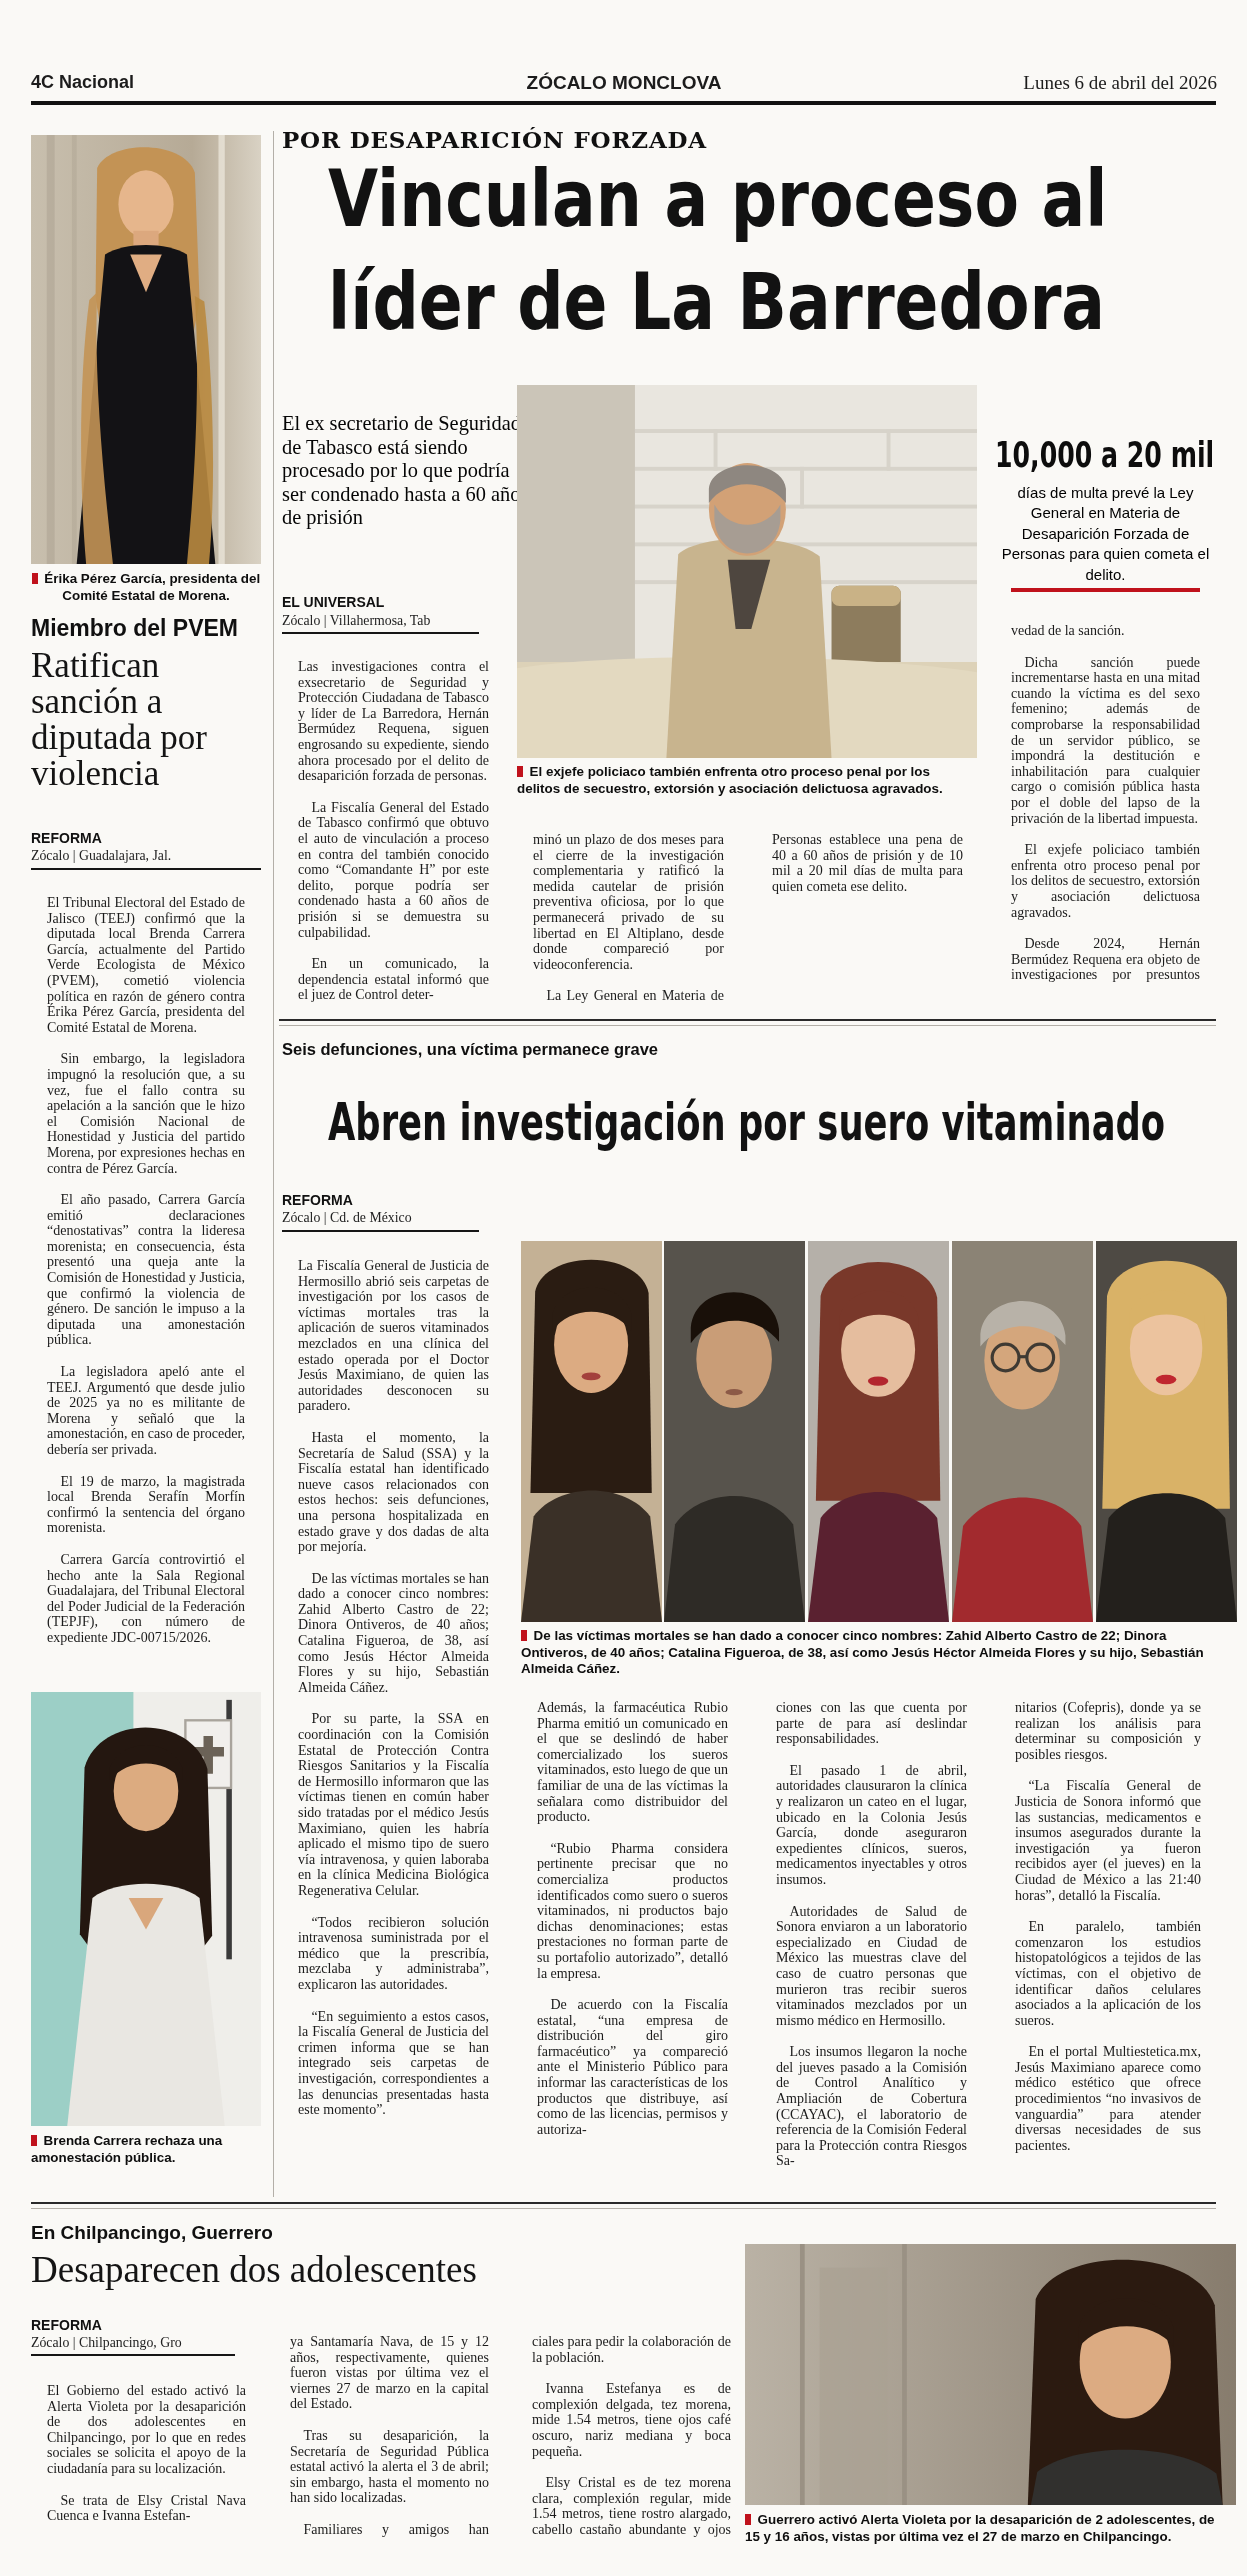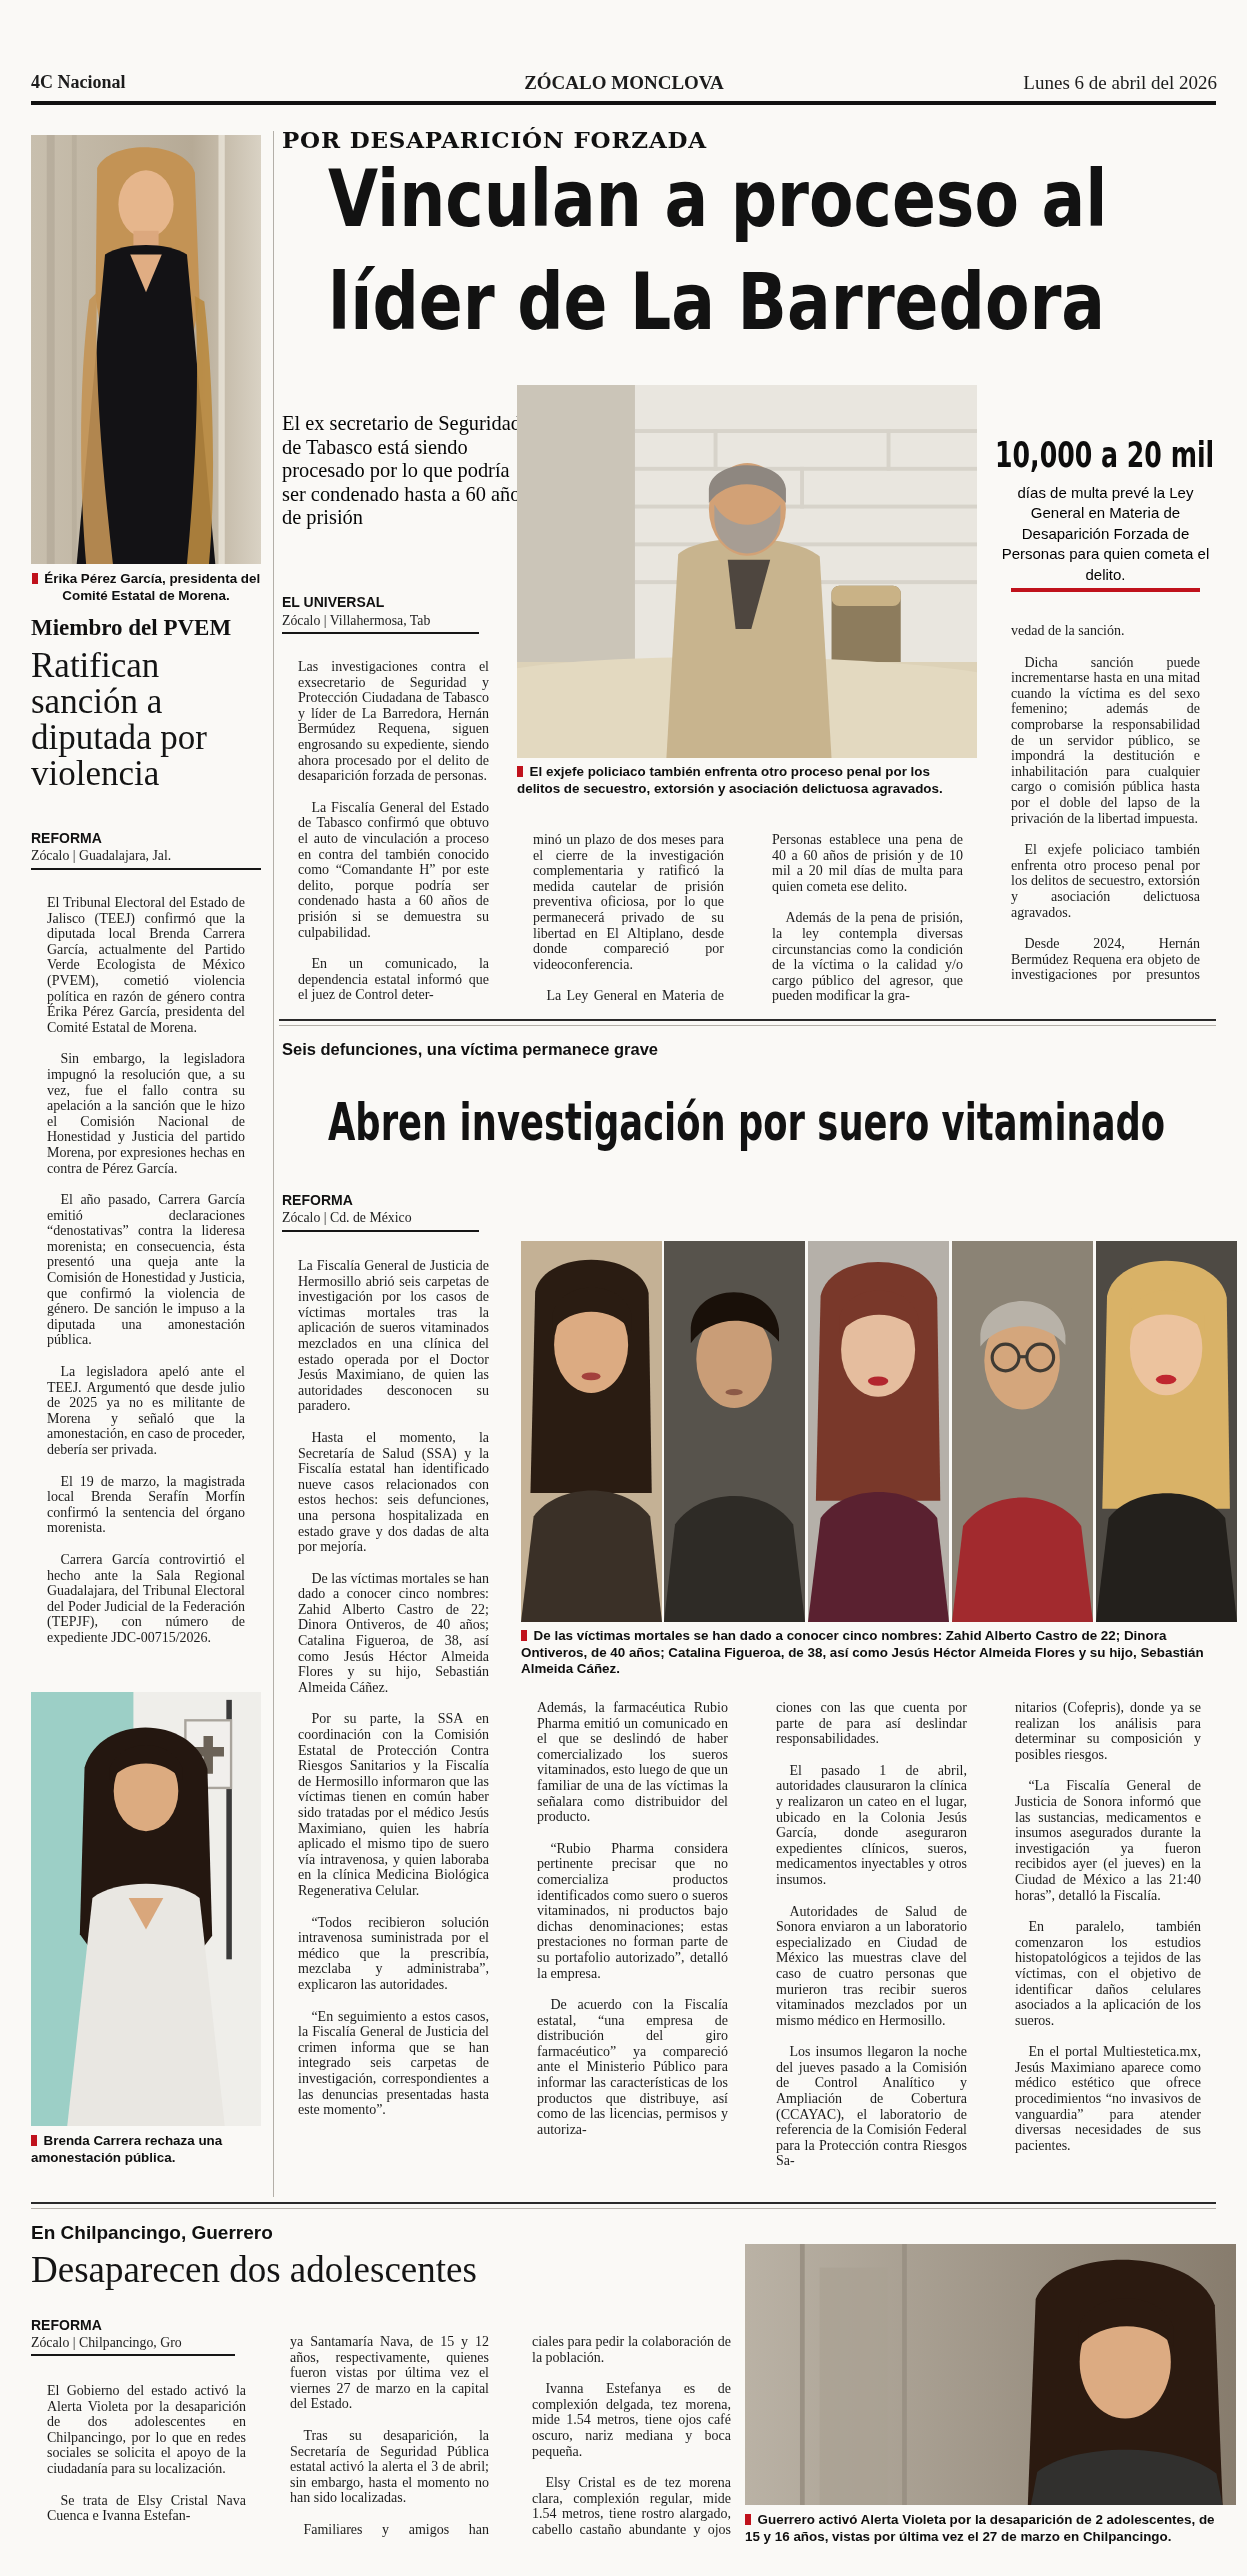--- a/index.html
+++ b/index.html
@@ -1,19 +1,19 @@
 <!DOCTYPE html>
 <html style="font-size:12.6px"><head>
 <meta charset="utf-8">
 <style>
   html,body{margin:0;padding:0;background:#e8e6e2;}
   .page{position:relative;width:1248px;height:2576px;background:#faf9f6;margin:0 auto;
         font-family:"Liberation Serif",serif;color:#1c1c1c;overflow:hidden;}
   .abs{position:absolute;}
-  .slab{font-family:Liberation Serif, serif;}
+  .slab{font-family:Liberation Sans, sans-serif;}
   .cond{font-family:"DejaVu Sans",sans-serif;font-weight:bold;}
   .hdr-rule{height:3.9px;background:#111;}
   .thin-rule{height:1.6px;background:#161616;}
   .gray-rule{height:0.8px;background:#b3afa8;}
   .vrule{width:0.8px;background:#b3afa8;}
   .kicker-main{font-family:"DejaVu Serif",serif;font-weight:bold;font-size:23px;letter-spacing:0.8px;color:#101010;white-space:nowrap;}
   .bigline{white-space:nowrap;margin-left:48px;}
   .bigline>span{display:inline-block;transform-origin:0 0;white-space:nowrap;color:#121212;}
   .deck{font-size:20.4px;line-height:23.6px;color:#050505;}
   .byline{font-family:"Liberation Sans",sans-serif;font-weight:bold;font-size:14px;color:#111;}
@@ -94,21 +94,20 @@
   <div class="abs caption" style="left:517px;top:764px;width:454px;">
     <span class="bullet"></span><span>El exjefe policiaco también enfrenta otro proceso penal por los delitos de secuestro, extorsión y asociación delictuosa agravados.</span>
   </div>
 
   <div class="abs story-col" style="left:517px;top:816px;width:223px;height:189px;">
       <p>minó un plazo de dos meses para el cierre de la investigación complementaria y ratificó la medida cautelar de prisión preventiva oficiosa, por lo que permanecerá privado de su libertad en El Altiplano, desde donde compareció por videoconferencia.</p>
       <p>La Ley General en Materia de Desaparición Forzada de</p>
     </div>
   <div class="abs story-col" style="left:756px;top:816px;width:223px;height:189px;">
       <p>Personas establece una pena de 40 a 60 años de prisión y de 10 mil a 20 mil días de multa para quien cometa ese delito.</p>
-      <p>Además de la pena de prisión, la ley contempla diversas circunstancias como la condición de la víctima o la calidad y/o cargo público del agresor, que pueden modificar la gra-</p>
     </div>
 
   <div class="abs stat-fig" style="left:995px;top:434px;">
     <span>10,000 a 20 mil</span>
   </div>
   <div class="abs stat-desc" style="left:995px;top:483px;width:221px;">días de multa prevé la Ley General en Materia de Desaparición Forzada de Personas para quien cometa el delito.</div>
   <div class="abs red-rule" style="left:1011px;top:588px;width:189px;"></div>
 
   <div class="abs story-col" style="left:995px;top:607px;width:221px;height:376px;">
       <p>vedad de la sanción.</p>

